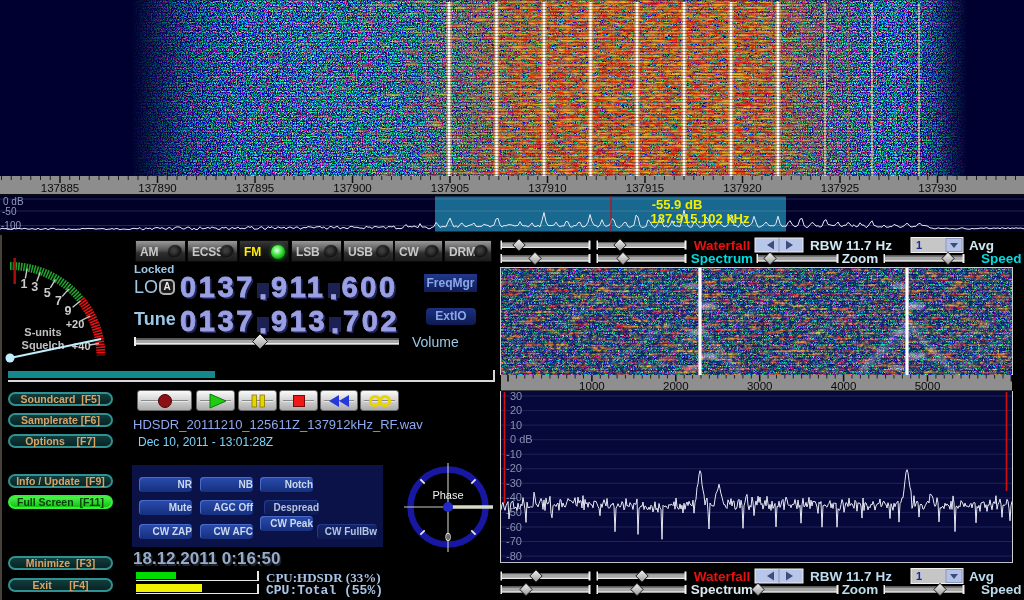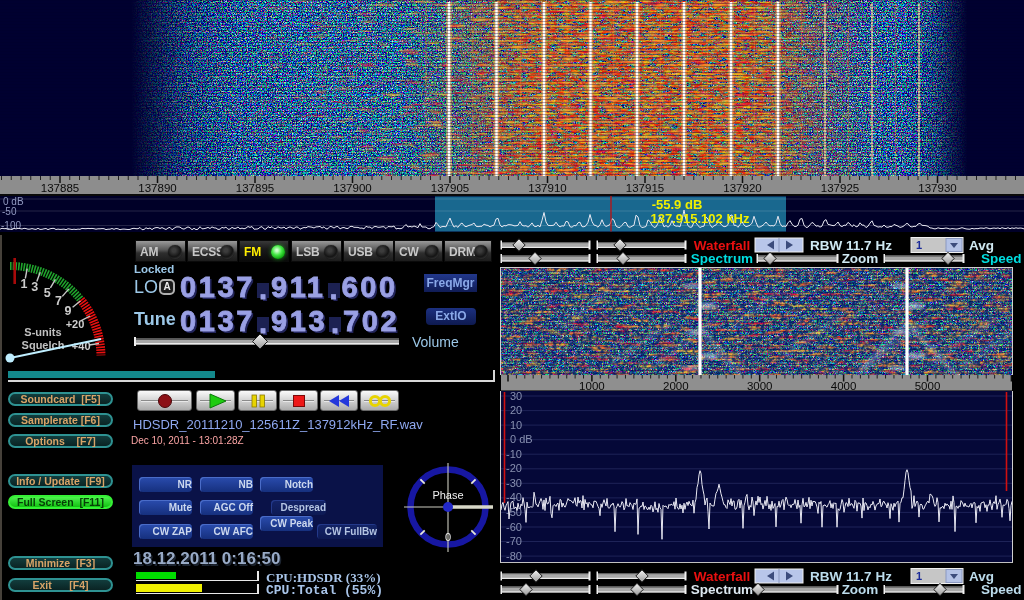--- a/index.html
+++ b/index.html
@@ -464,29 +464,29 @@
     </div>
 <div class="recbtn" style="left:360px;width:39px">
       <div class="gr"></div>
       <svg width="37" height="19" style="position:absolute;left:0;top:0">
         <circle cx="14" cy="10" r="4.6" fill="none" stroke="#e8d400" stroke-width="3"></circle>
         <circle cx="24" cy="10" r="4.6" fill="none" stroke="#e8d400" stroke-width="3"></circle>
       </svg>
     </div>
 
 <div class="abs" style="left:133px;top:417px;color:#8fa8f0;font-size:13px">HDSDR_20111210_125611Z_137912kHz_RF.wav</div>
-<div class="abs" style="left:131px;top:435px;color:#fca5a5;font-size:10px">Dec 10, 2011 - 13:01:28Z</div>
+<div class="abs" style="left:138px;top:435px;color:#7dd3fc;font-size:12px">Dec 10, 2011 - 13:01:28Z</div>
 
 <div class="abs" style="left:132px;top:465px;width:251px;height:82px;background:#0a1248"></div>
 <div class="dspbtn" style="left:139px;top:476.5px;width:53px">NR</div>
 <div class="dspbtn" style="left:200px;top:476.5px;width:53px">NB</div>
 <div class="dspbtn" style="left:260px;top:476.5px;width:53px">Notch</div>
 <div class="dspbtn" style="left:139px;top:500px;width:53px">Mute</div>
 <div class="dspbtn" style="left:200px;top:500px;width:53px">AGC Off</div>
-<div class="dspbtn dspoff" style="left:271px;top:500px;width:55px">Despread</div>
+<div class="dspbtn dspoff" style="left:264px;top:500px;width:55px">Despread</div>
 <div class="dspbtn" style="left:139px;top:523.5px;width:53px">CW ZAP</div>
 <div class="dspbtn" style="left:200px;top:523.5px;width:53px">CW AFC</div>
 <div class="dspbtn" style="left:260px;top:516px;width:53px">CW Peak</div>
 <div class="dspbtn dspoff" style="left:317px;top:523.5px;width:60px">CW FullBw</div>
 
 <div class="abs" style="left:133px;top:549px;color:#98aac6;font-weight:bold;font-size:17px;text-shadow:1.5px 1.5px 0 #1c2430">18.12.2011 0:16:50</div>
 <div class="abs" style="left:136px;top:572px;width:40px;height:7px;background:#00dd00"></div>
 <div class="abs" style="left:136px;top:579.5px;width:122px;height:1.5px;background:#e8e8e8"></div>
 <div class="abs" style="left:136px;top:584px;width:66px;height:8px;background:#f0f000"></div>
 <div class="abs" style="left:136px;top:592.5px;width:122px;height:1.5px;background:#e8e8e8"></div>

